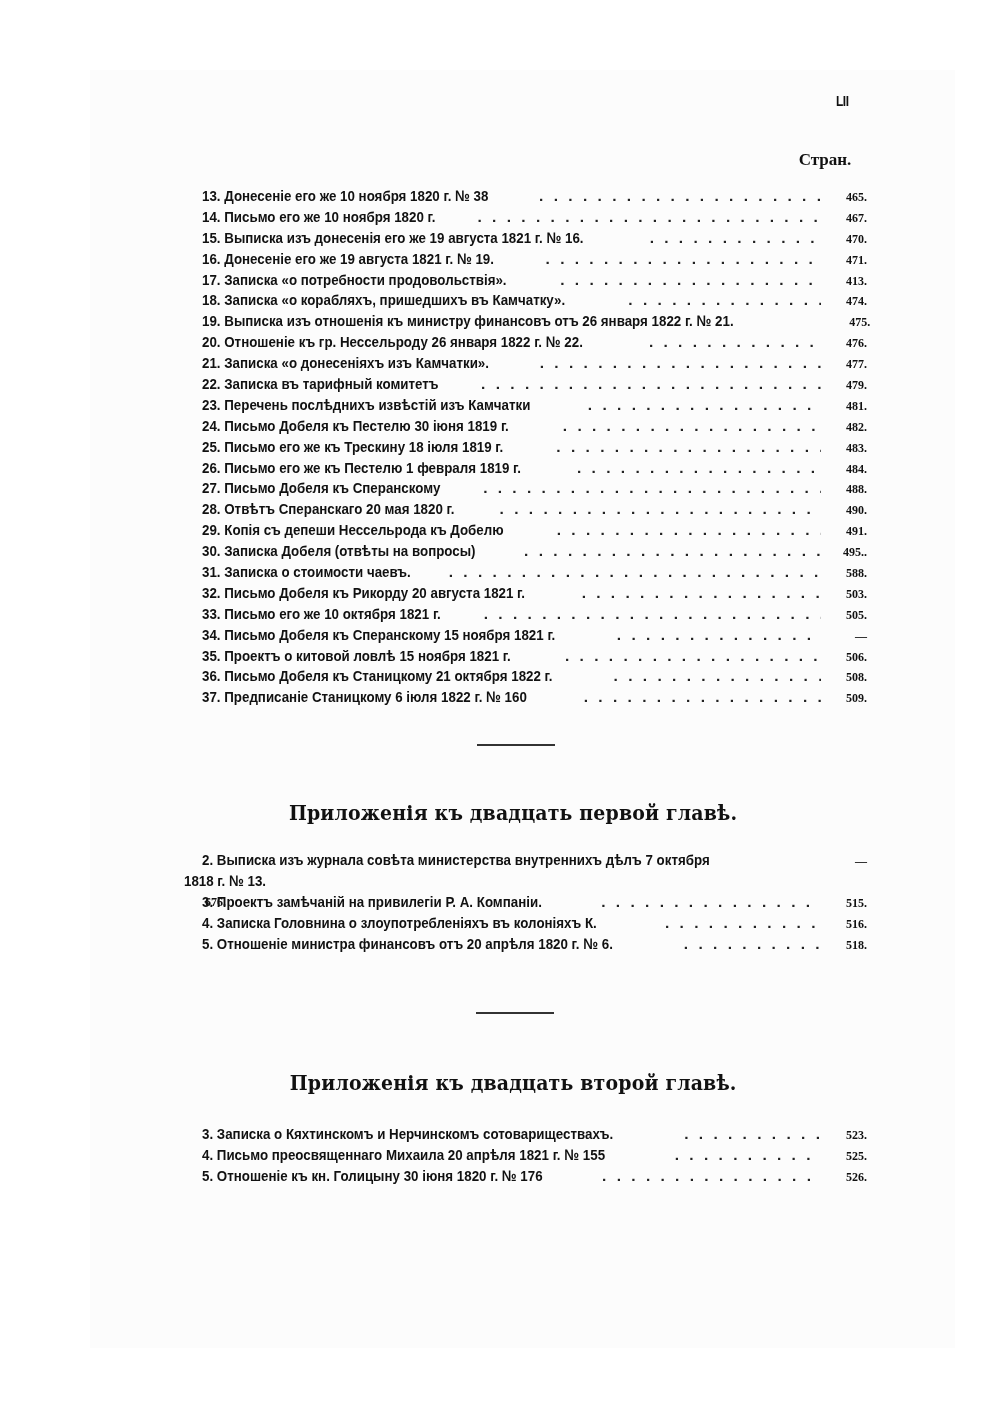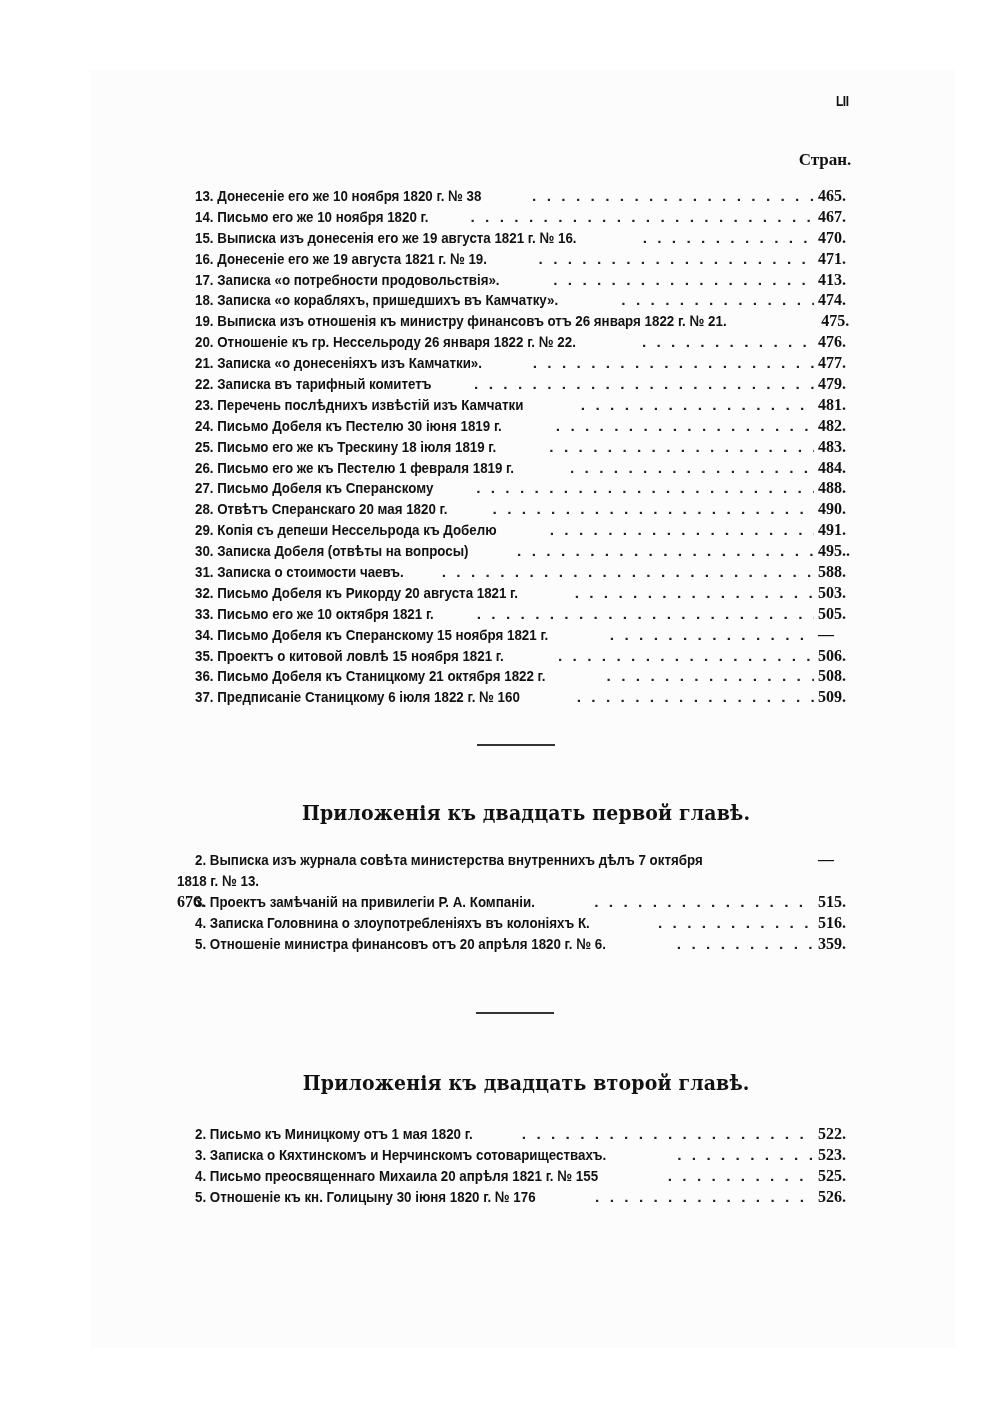--- a/index.html
+++ b/index.html
@@ -39,21 +39,21 @@
     left: 790px;
     top: 150px;
     width: 70px;
     text-align: center;
     font-family: "Liberation Serif", "DejaVu Serif", serif;
     font-weight: bold;
     font-size: 17px;
   }
   .toc {
     position: absolute;
-    left: 195px;
+    left: 202px;
     width: 665px;
   }
   .row {
     position: relative;
     height: 20.9px;
     display: flex;
     align-items: baseline;
     font-family: "Liberation Sans Narrow", "Liberation Sans", "DejaVu Sans Condensed", sans-serif;
     font-weight: bold;
     font-size: 15.5px;
@@ -73,38 +73,39 @@
     letter-spacing: 7px;
     color: #222;
   }
   .row .leader::before {
     content: ". . . . . . . . . . . . . . . . . . . . . . . . . . . . . . . . . . . . . . . . . . . . . . . . . . . . . . . . . . . .";
     letter-spacing: 3px;
   }
   .row .pg {
     flex: 0 0 auto;
     width: 42px;
+    text-align: right;
     font-family: "Liberation Serif", "DejaVu Serif", serif;
     font-weight: bold;
-    font-size: 16px;
+    font-size: 12px;
   }
   .row.cont {
     margin-left: -22px;
     flex-direction: column;
   }
   .row.nodots .leader::before { content: ""; }
   .rule {
     position: absolute;
     height: 1.5px;
     background: #333;
     width: 78px;
   }
   .section-title {
     position: absolute;
-    left: 194px;
+    left: 181px;
     width: 665px;
     text-align: center;
     font-family: "DejaVu Serif", "Liberation Serif", serif;
     font-weight: bold;
     font-size: 21px;
     letter-spacing: 0.2px;
   }
   .section-title span {
     display: inline-block;
     transform: scaleX(0.9);
@@ -267,35 +268,30 @@
       <span class="pg">515.</span>
     </div>
   <div class="row">
       <span class="txt"><span>4.</span> <span>Записка Головнина о злоупотребленіяхъ въ колоніяхъ К.</span></span>
       <span class="leader"></span>
       <span class="pg">516.</span>
     </div>
   <div class="row">
       <span class="txt"><span>5.</span> <span>Отношеніе министра финансовъ отъ 20 апрѣля 1820 г. № 6.</span></span>
       <span class="leader"></span>
-      <span class="pg">359.</span>
+      <span class="pg">518.</span>
     </div>
 </div>
 
 <div class="rule" style="left:476px; top:1012px;"></div>
 
 <div class="section-title" style="top:1070px;"><span>Приложенія къ двадцать второй главѣ.</span></div>
 
 <div class="toc" style="top:1124px;">
   <div class="row">
-      <span class="txt"><span>2.</span> <span>Письмо къ Миницкому отъ 1 мая 1820 г.</span></span>
-      <span class="leader"></span>
-      <span class="pg">522.</span>
-    </div>
-  <div class="row">
       <span class="txt"><span>3.</span> <span>Записка о Кяхтинскомъ и Нерчинскомъ сотовариществахъ.</span></span>
       <span class="leader"></span>
       <span class="pg">523.</span>
     </div>
   <div class="row">
       <span class="txt"><span>4.</span> <span>Письмо преосвященнаго Михаила 20 апрѣля 1821 г. № 155</span></span>
       <span class="leader"></span>
       <span class="pg">525.</span>
     </div>
   <div class="row">

